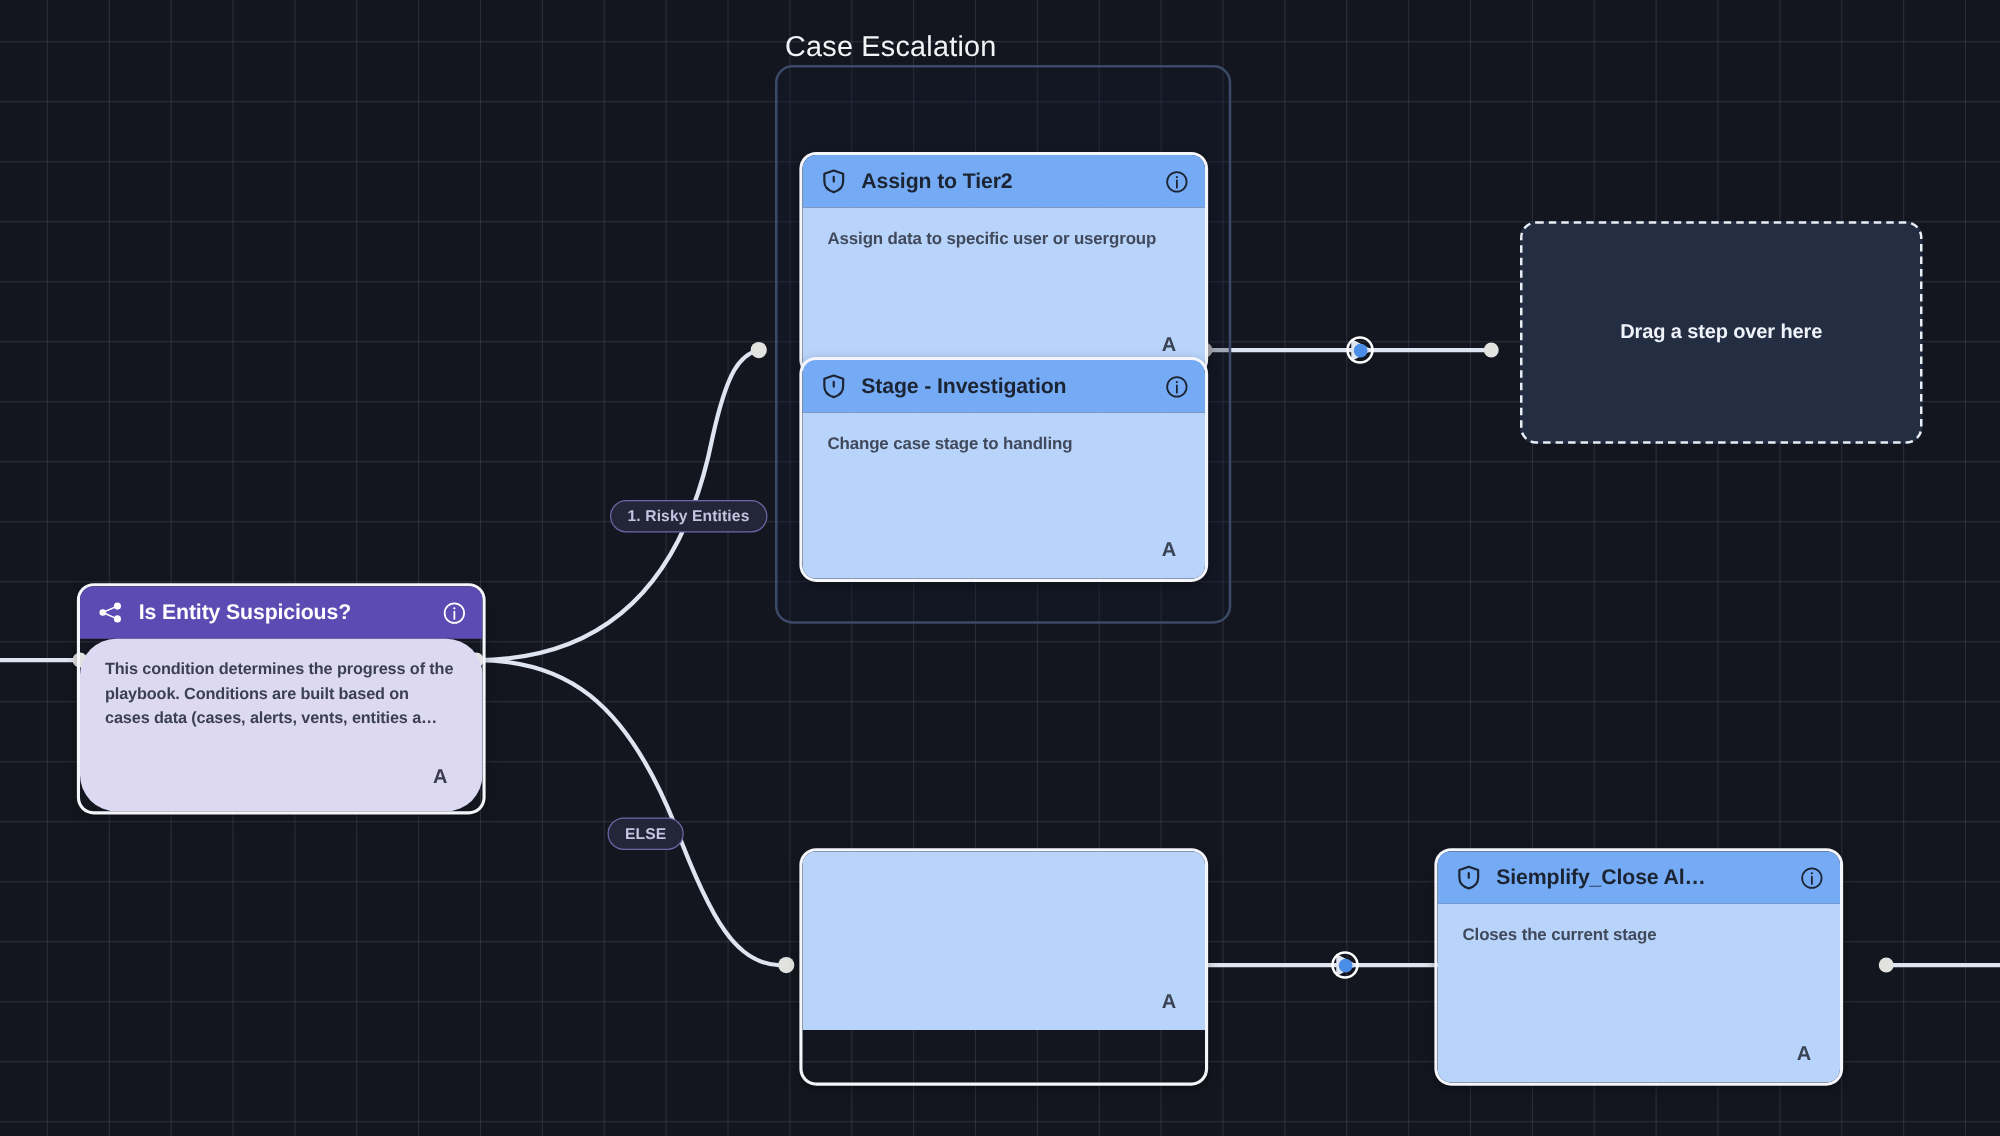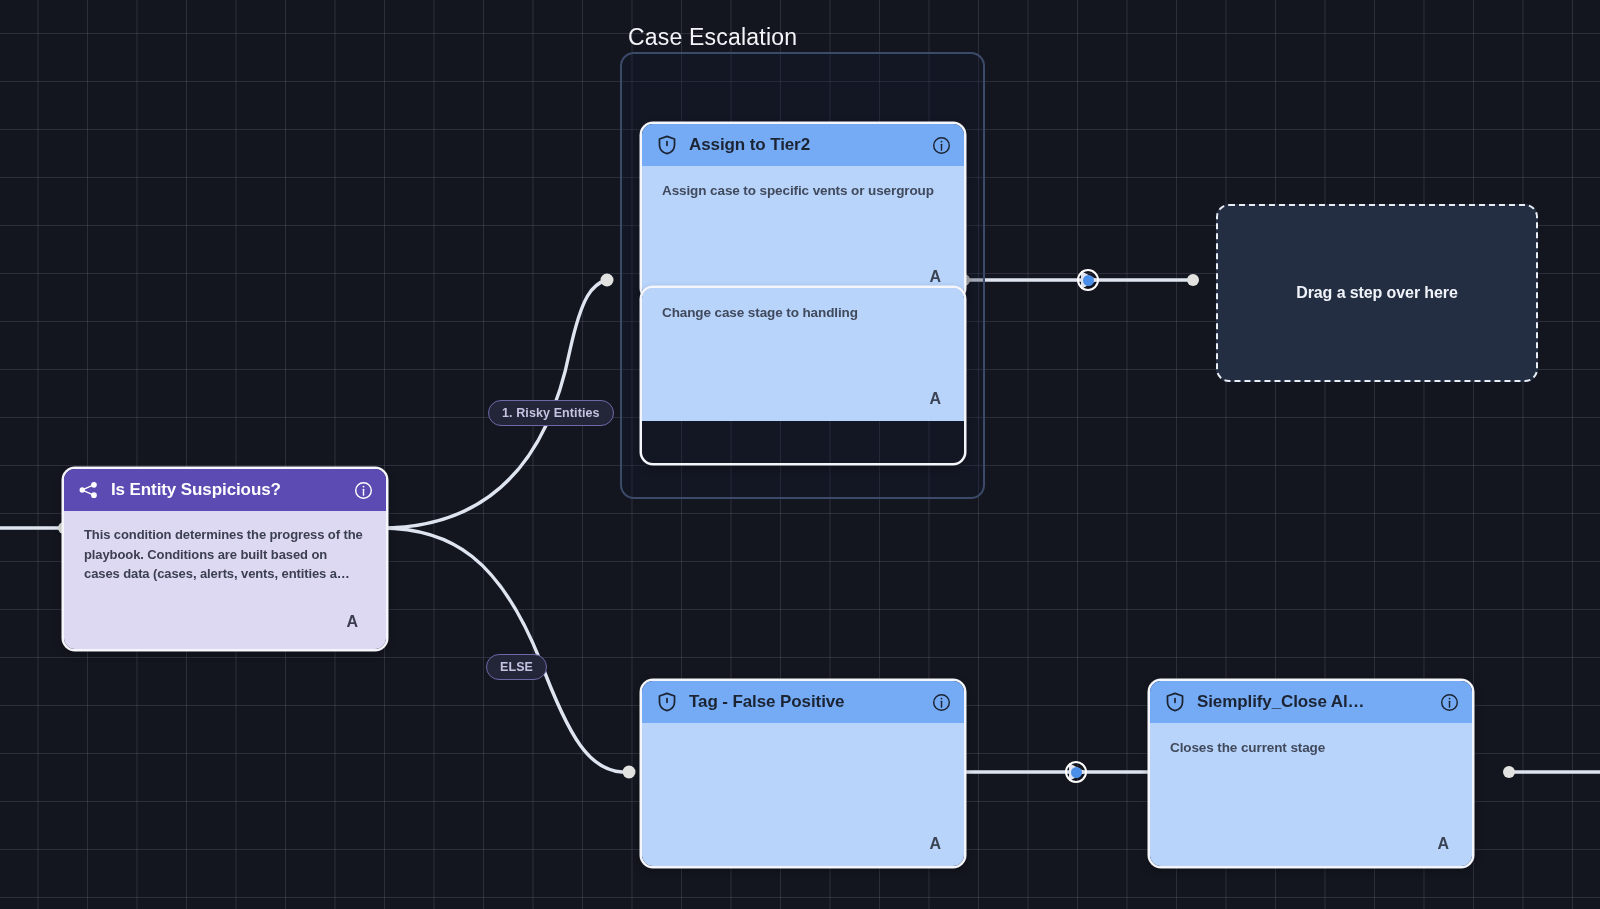--- a/index.html
+++ b/index.html
@@ -95,21 +95,21 @@
   .node.action .node-head { background: #74abf4; }
   .node.action .node-title { color: #1c2433; }
   .node.action .node-body { background: #b9d4fb; }
   .node.action .node-desc { color: #404a5c; }
   .node.action .node-badge { color: #3a4354; }
 
   
   .node.condition { box-shadow: 0 0 0 2.5px #f4f6fb, 0 3px 10px rgba(0,0,0,0.45); margin-top: 37px; }
   .node.condition .node-head { background: #5b4bb3; }
   .node.condition .node-title { color: #ffffff; }
-  .node.condition .node-body { background: #ded9f2; }
+  .node.condition .node-body { background: #ded9f2; border-radius: 29px; }
   .node.condition .node-desc { color: #3b3f52; }
   .node.condition .node-badge { color: #3a3d4e; }
 
   .icon-shield, .icon-branch { width: 22px; height: 22px; display: block; flex: 0 0 22px; }
   .icon-info { width: 19px; height: 19px; display: block; flex: 0 0 19px; cursor: pointer; }
 
   
   .dropzone {
     position: absolute;
     border: 2.5px dashed #e9edf5;
@@ -217,26 +217,42 @@
       <span class="node-title">Assign to Tier2</span>
       <span>
         <svg class="icon-info" viewBox="0 0 20 20" fill="none" stroke="#1c2433" stroke-width="1.5">
           <circle cx="10" cy="10" r="8.2"></circle>
           <circle cx="10" cy="5.9" r="0.95" fill="#1c2433" stroke="none"></circle>
           <path d="M10 8.8 v6.1" stroke-linecap="round"></path>
         </svg>
       </span>
     </div>
     <div class="node-body">
-      <div class="node-desc">Assign case to specific vents or usergroup</div>
+      <div class="node-desc">Assign data to specific user or usergroup</div>
       <div class="node-badge">A</div>
     </div>
   </div>
 
   <div class="node action" style="left:642px; top:288px; width:322px; height:175px;">
+    <div class="node-head">
+      <span>
+        <svg class="icon-shield" viewBox="0 0 24 24" fill="none" stroke="#1c2433" stroke-width="1.9" stroke-linejoin="round">
+          <path d="M12 2.6 L20.2 5.4 V12 c0 5.3-3.6 8.2-8.2 9.5 C7.4 20.2 3.8 17.3 3.8 12 V5.4 Z"></path>
+          <path d="M12 8.2 v4.1" stroke-linecap="round"></path>
+        </svg>
+      </span>
+      <span class="node-title">Stage - Investigation</span>
+      <span>
+        <svg class="icon-info" viewBox="0 0 20 20" fill="none" stroke="#1c2433" stroke-width="1.5">
+          <circle cx="10" cy="10" r="8.2"></circle>
+          <circle cx="10" cy="5.9" r="0.95" fill="#1c2433" stroke="none"></circle>
+          <path d="M10 8.8 v6.1" stroke-linecap="round"></path>
+        </svg>
+      </span>
+    </div>
     <div class="node-body">
       <div class="node-desc">Change case stage to handling</div>
       <div class="node-badge">A</div>
     </div>
   </div>
 
   <div class="node condition" style="left:64px; top:432px; width:322px; height:180px;">
     <div class="node-head">
       <span>
         <svg class="icon-branch" viewBox="0 0 24 24" fill="#ffffff" stroke="#ffffff" stroke-width="1.4">
@@ -255,65 +271,49 @@
         </svg>
       </span>
     </div>
     <div class="node-body" style="padding:14px 20px 0 20px;">
       <div class="node-desc" style="font-size:13px; line-height:1.5;">This condition determines the progress of the playbook. Conditions are built based on cases data (cases, alerts, vents, entities a…</div>
       <div class="node-badge" style="right:28px; bottom:18px;">A</div>
     </div>
   </div>
 
   <div class="node action" style="left:642px; top:681px; width:322px; height:185px;">
+    <div class="node-body">
+      <div class="node-badge">A</div>
+    </div>
+  </div>
+
+  <div class="node action" style="left:1150px; top:681px; width:322px; height:185px;">
     <div class="node-head">
       <span>
         <svg class="icon-shield" viewBox="0 0 24 24" fill="none" stroke="#1c2433" stroke-width="1.9" stroke-linejoin="round">
           <path d="M12 2.6 L20.2 5.4 V12 c0 5.3-3.6 8.2-8.2 9.5 C7.4 20.2 3.8 17.3 3.8 12 V5.4 Z"></path>
           <path d="M12 8.2 v4.1" stroke-linecap="round"></path>
         </svg>
       </span>
-      <span class="node-title">Tag - False Positive</span>
+      <span class="node-title">Siemplify_Close Al…</span>
       <span>
         <svg class="icon-info" viewBox="0 0 20 20" fill="none" stroke="#1c2433" stroke-width="1.5">
           <circle cx="10" cy="10" r="8.2"></circle>
           <circle cx="10" cy="5.9" r="0.95" fill="#1c2433" stroke="none"></circle>
           <path d="M10 8.8 v6.1" stroke-linecap="round"></path>
         </svg>
       </span>
     </div>
     <div class="node-body">
-      <div class="node-badge">A</div>
-    </div>
-  </div>
-
-  <div class="node action" style="left:1150px; top:681px; width:322px; height:185px;">
-    <div class="node-head">
-      <span>
-        <svg class="icon-shield" viewBox="0 0 24 24" fill="none" stroke="#1c2433" stroke-width="1.9" stroke-linejoin="round">
-          <path d="M12 2.6 L20.2 5.4 V12 c0 5.3-3.6 8.2-8.2 9.5 C7.4 20.2 3.8 17.3 3.8 12 V5.4 Z"></path>
-          <path d="M12 8.2 v4.1" stroke-linecap="round"></path>
-        </svg>
-      </span>
-      <span class="node-title">Siemplify_Close Al…</span>
-      <span>
-        <svg class="icon-info" viewBox="0 0 20 20" fill="none" stroke="#1c2433" stroke-width="1.5">
-          <circle cx="10" cy="10" r="8.2"></circle>
-          <circle cx="10" cy="5.9" r="0.95" fill="#1c2433" stroke="none"></circle>
-          <path d="M10 8.8 v6.1" stroke-linecap="round"></path>
-        </svg>
-      </span>
-    </div>
-    <div class="node-body">
       <div class="node-desc">Closes the current stage</div>
       <div class="node-badge">A</div>
     </div>
   </div>
 
-  <div class="dropzone" style="left:1216px; top:204px; width:322px; height:178px;">
+  <div class="dropzone" style="left:1216px; top:177px; width:322px; height:178px;">
     <span class="dropzone-label">Drag a step over here</span>
   </div>
 
   <div class="edge-pill" style="left:488px; top:400px;">
     <span>1. Risky Entities</span>
   </div>
   <div class="edge-pill" style="left:486px; top:654px;">
     <span>ELSE</span>
   </div>
 

